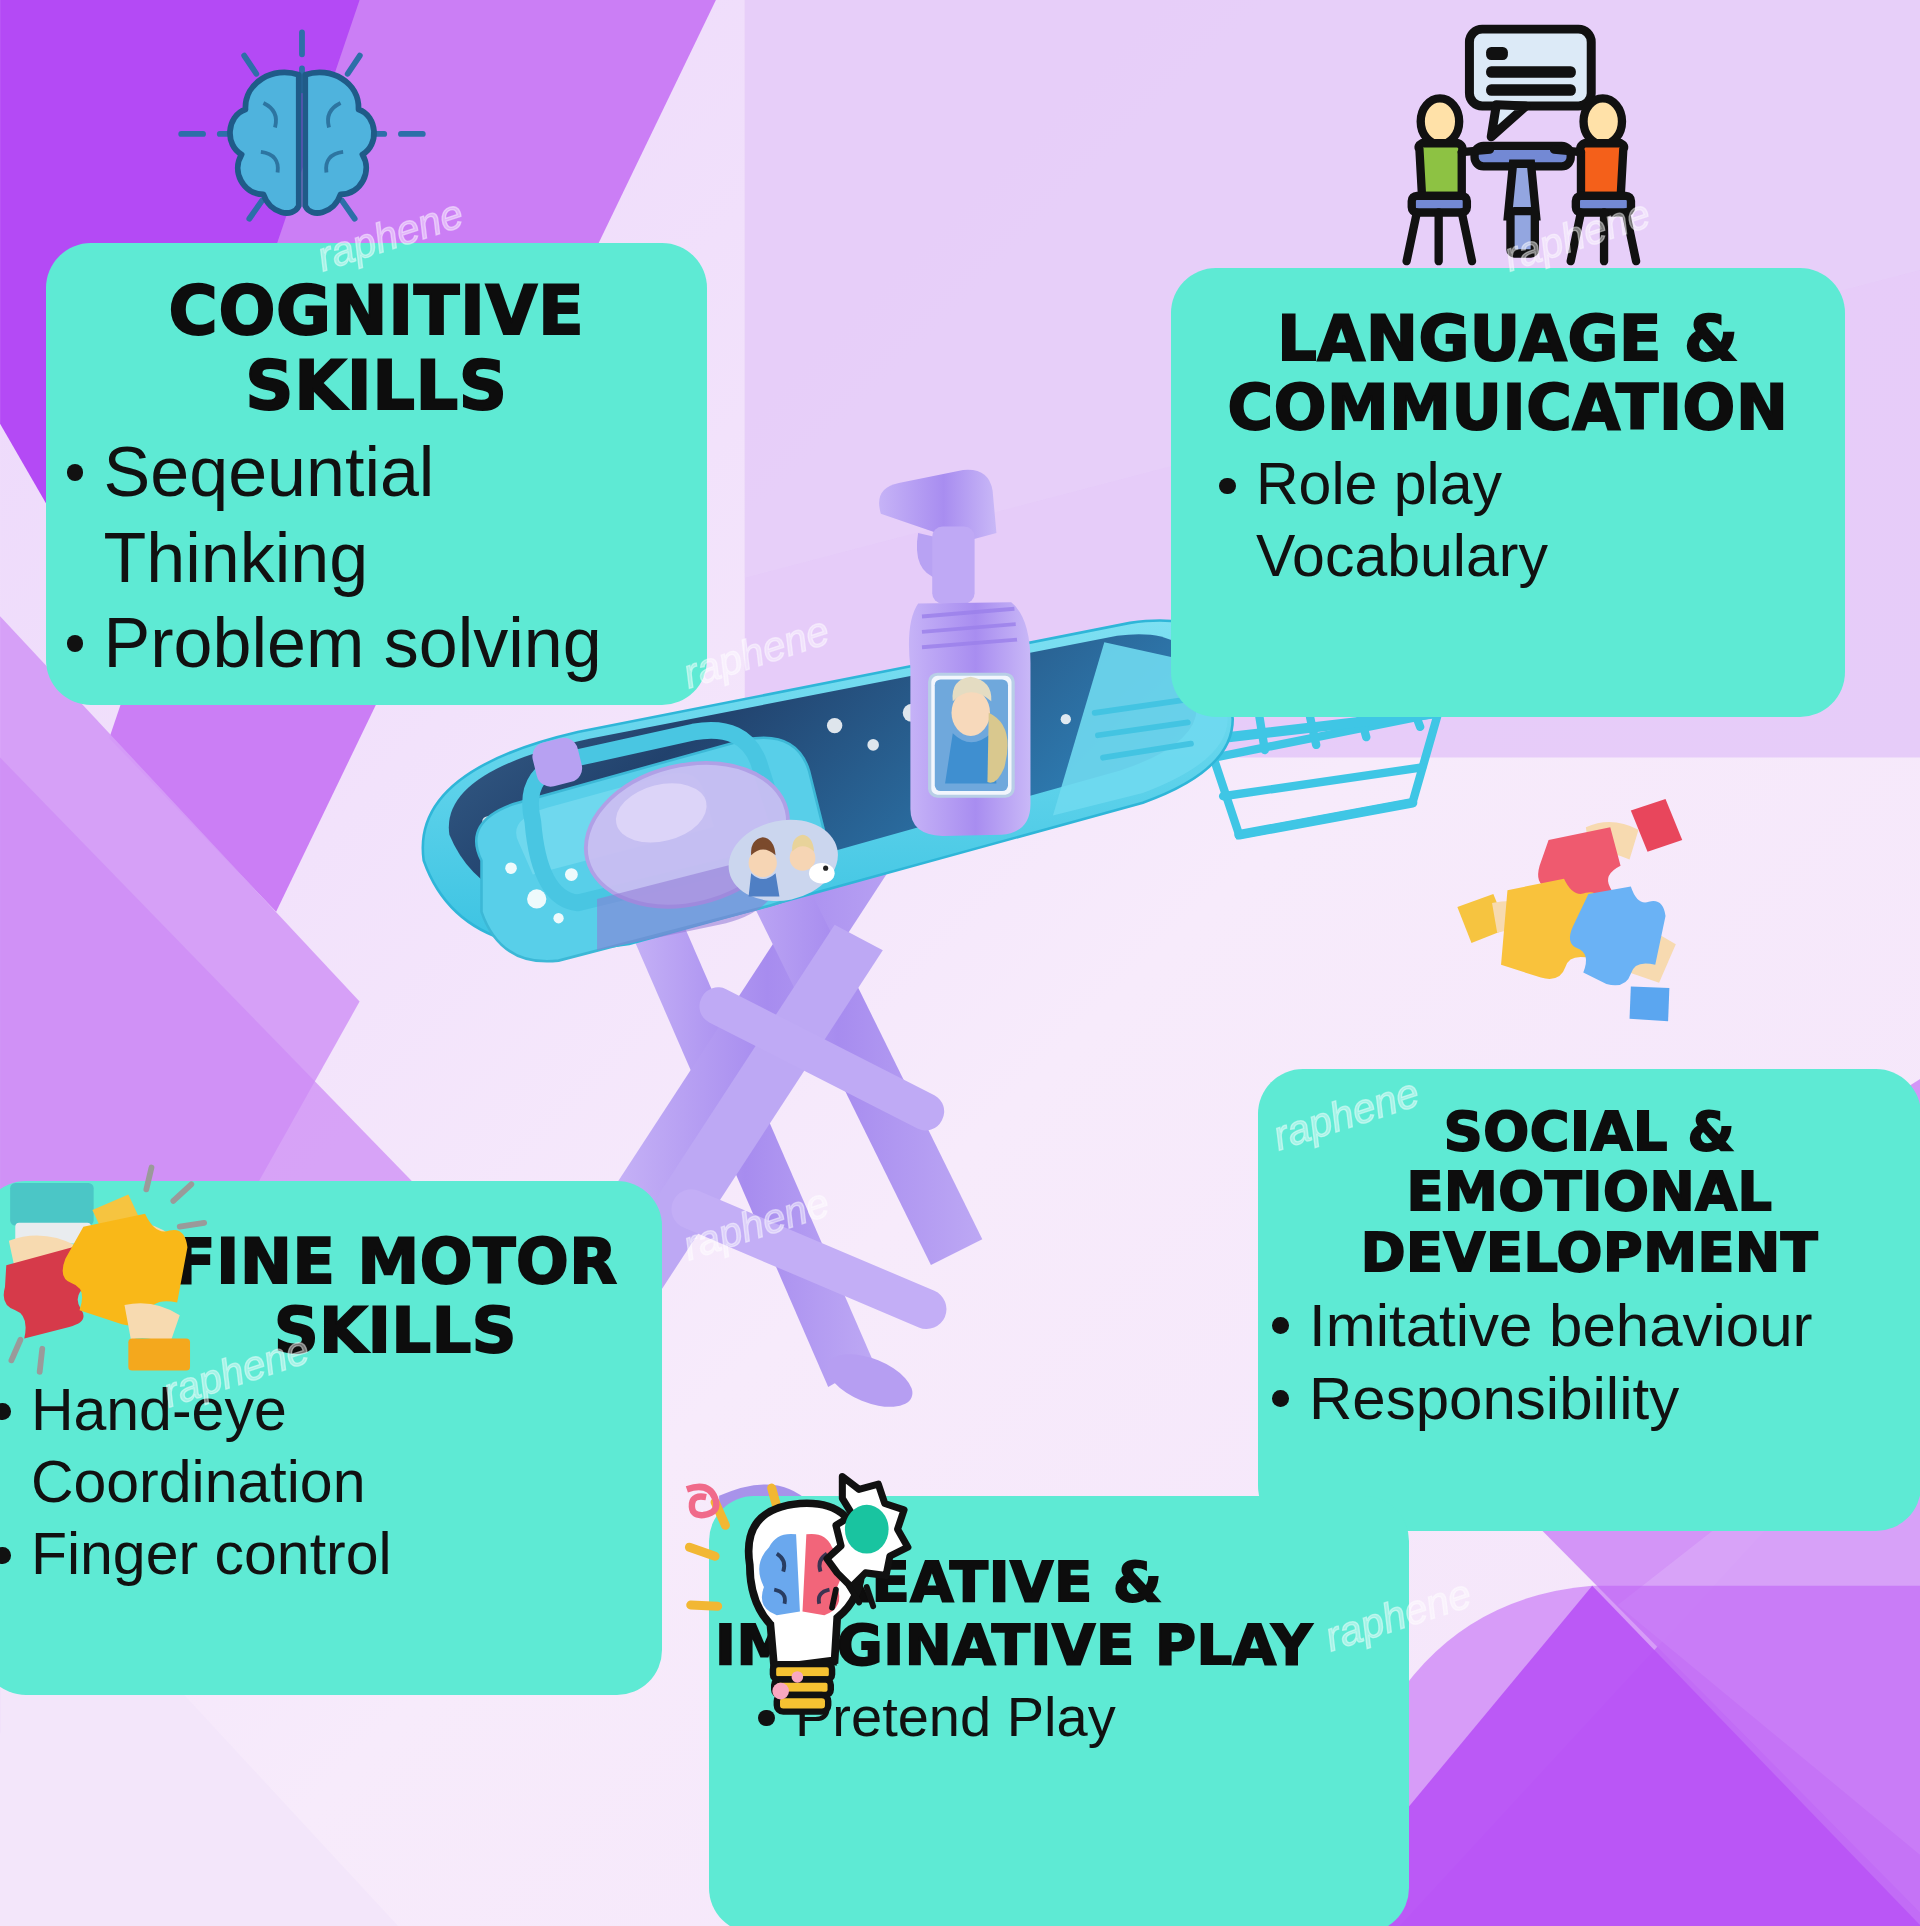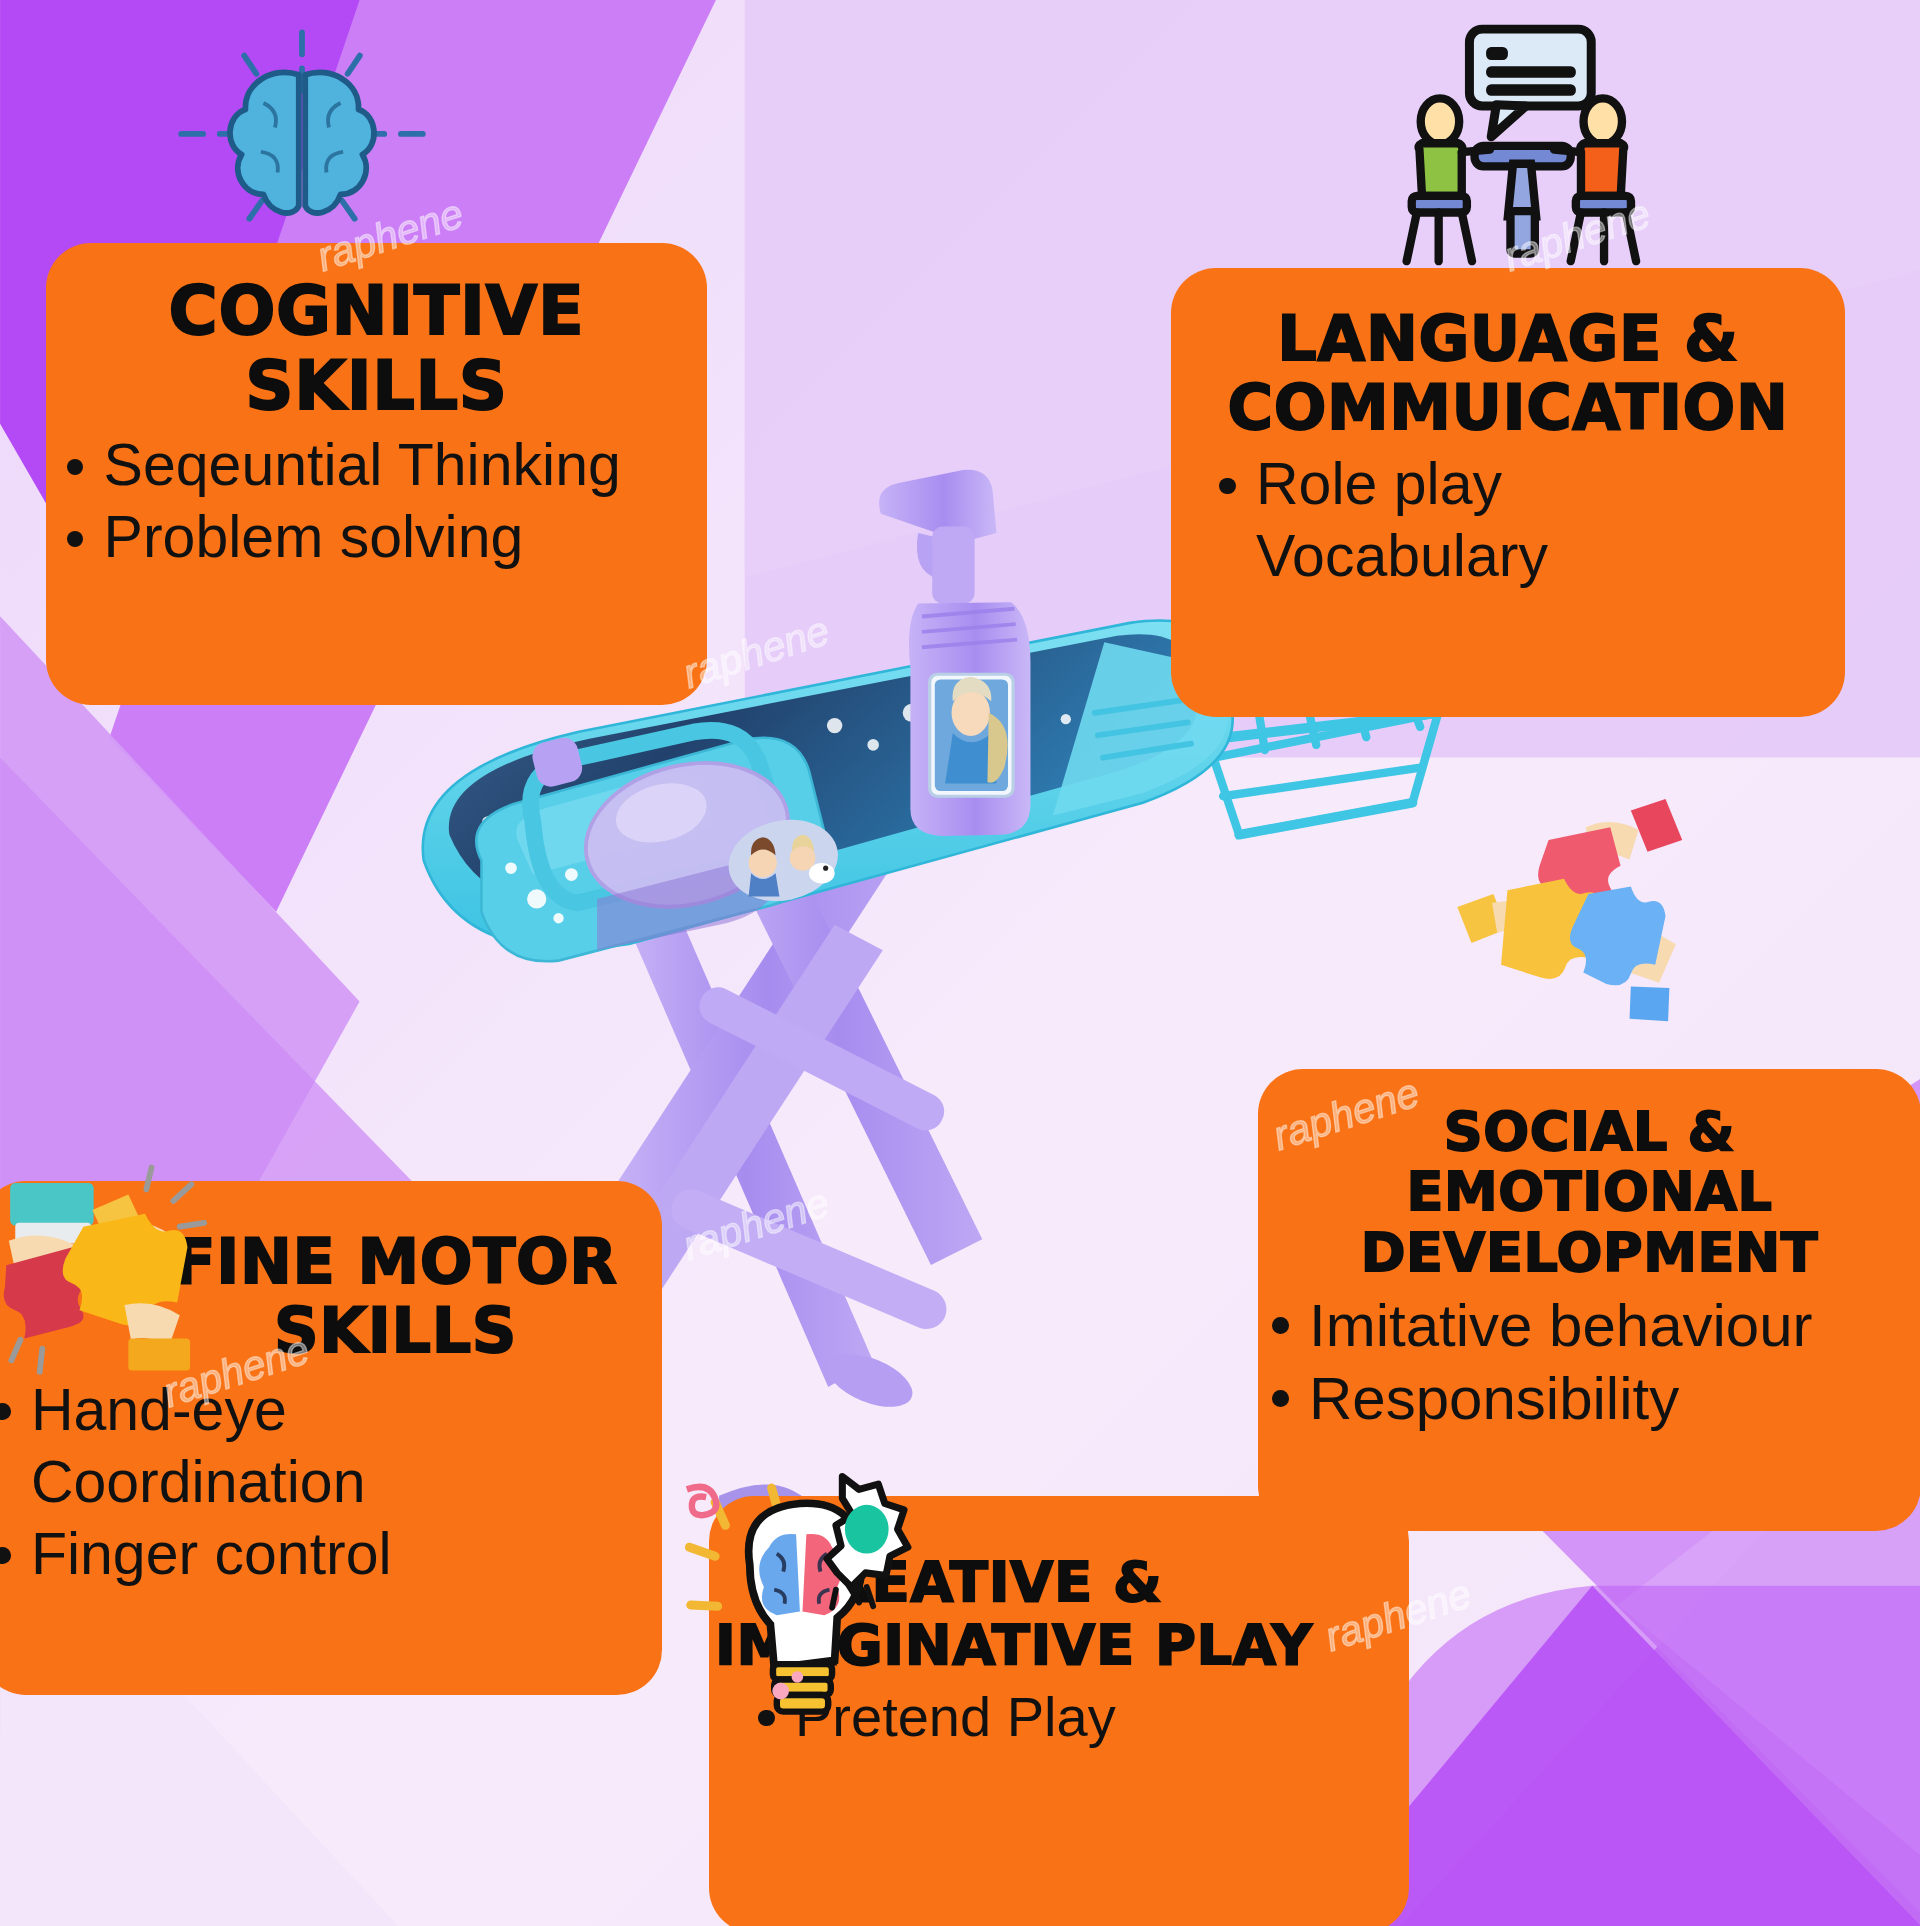--- a/index.html
+++ b/index.html
@@ -11,21 +11,21 @@
     background:#f7ecfa;
   }
   #stage{position:absolute;inset:0;overflow:hidden;}
 
   
   .bg-svg{position:absolute;inset:0;width:1921px;height:1926px;}
 
   
   .card{
     position:absolute;
-    background:#f97316;
+    background:#5eead4;
     border-radius:45px;
     box-sizing:border-box;
     z-index:40;
   }
   .card-title{
     font-family:"DejaVu Sans", sans-serif;
     font-weight:bold;
     color:#0d0d0d;
     text-align:center;
     letter-spacing:0.6px;
@@ -44,21 +44,21 @@
     content:"";
     position:absolute;left:9px;top:0.48em;
     width:16.7px;height:16.7px;border-radius:50%;
     background:#111;
   }
   .blist li.nobullet{padding-left:46px;}
 
   
   #card-cognitive{left:46px;top:243px;width:661px;height:462px;}
   #card-cognitive .card-title{font-size:67px;margin:31px 0 6.4px;}
-  #card-cognitive .card-body{font-size:59px;padding:0 11.6px;}
+  #card-cognitive .card-body{font-size:70px;padding:0 11.6px;}
 
   #card-language{left:1171px;top:268px;width:674px;height:449px;}
   #card-language .card-title{font-size:62px;margin:36px 0 6.4px;}
   #card-language .card-body{font-size:59px;padding:0 39px;}
 
   #card-social{left:1258px;top:1069px;width:663px;height:462px;}
   #card-social .card-title{font-size:54px;margin:33px 0 5.1px;}
   #card-social .card-body{font-size:60px;padding:0 0 0 5px;}
 
   #card-fine{left:-19px;top:1181px;width:681px;height:514px;}

